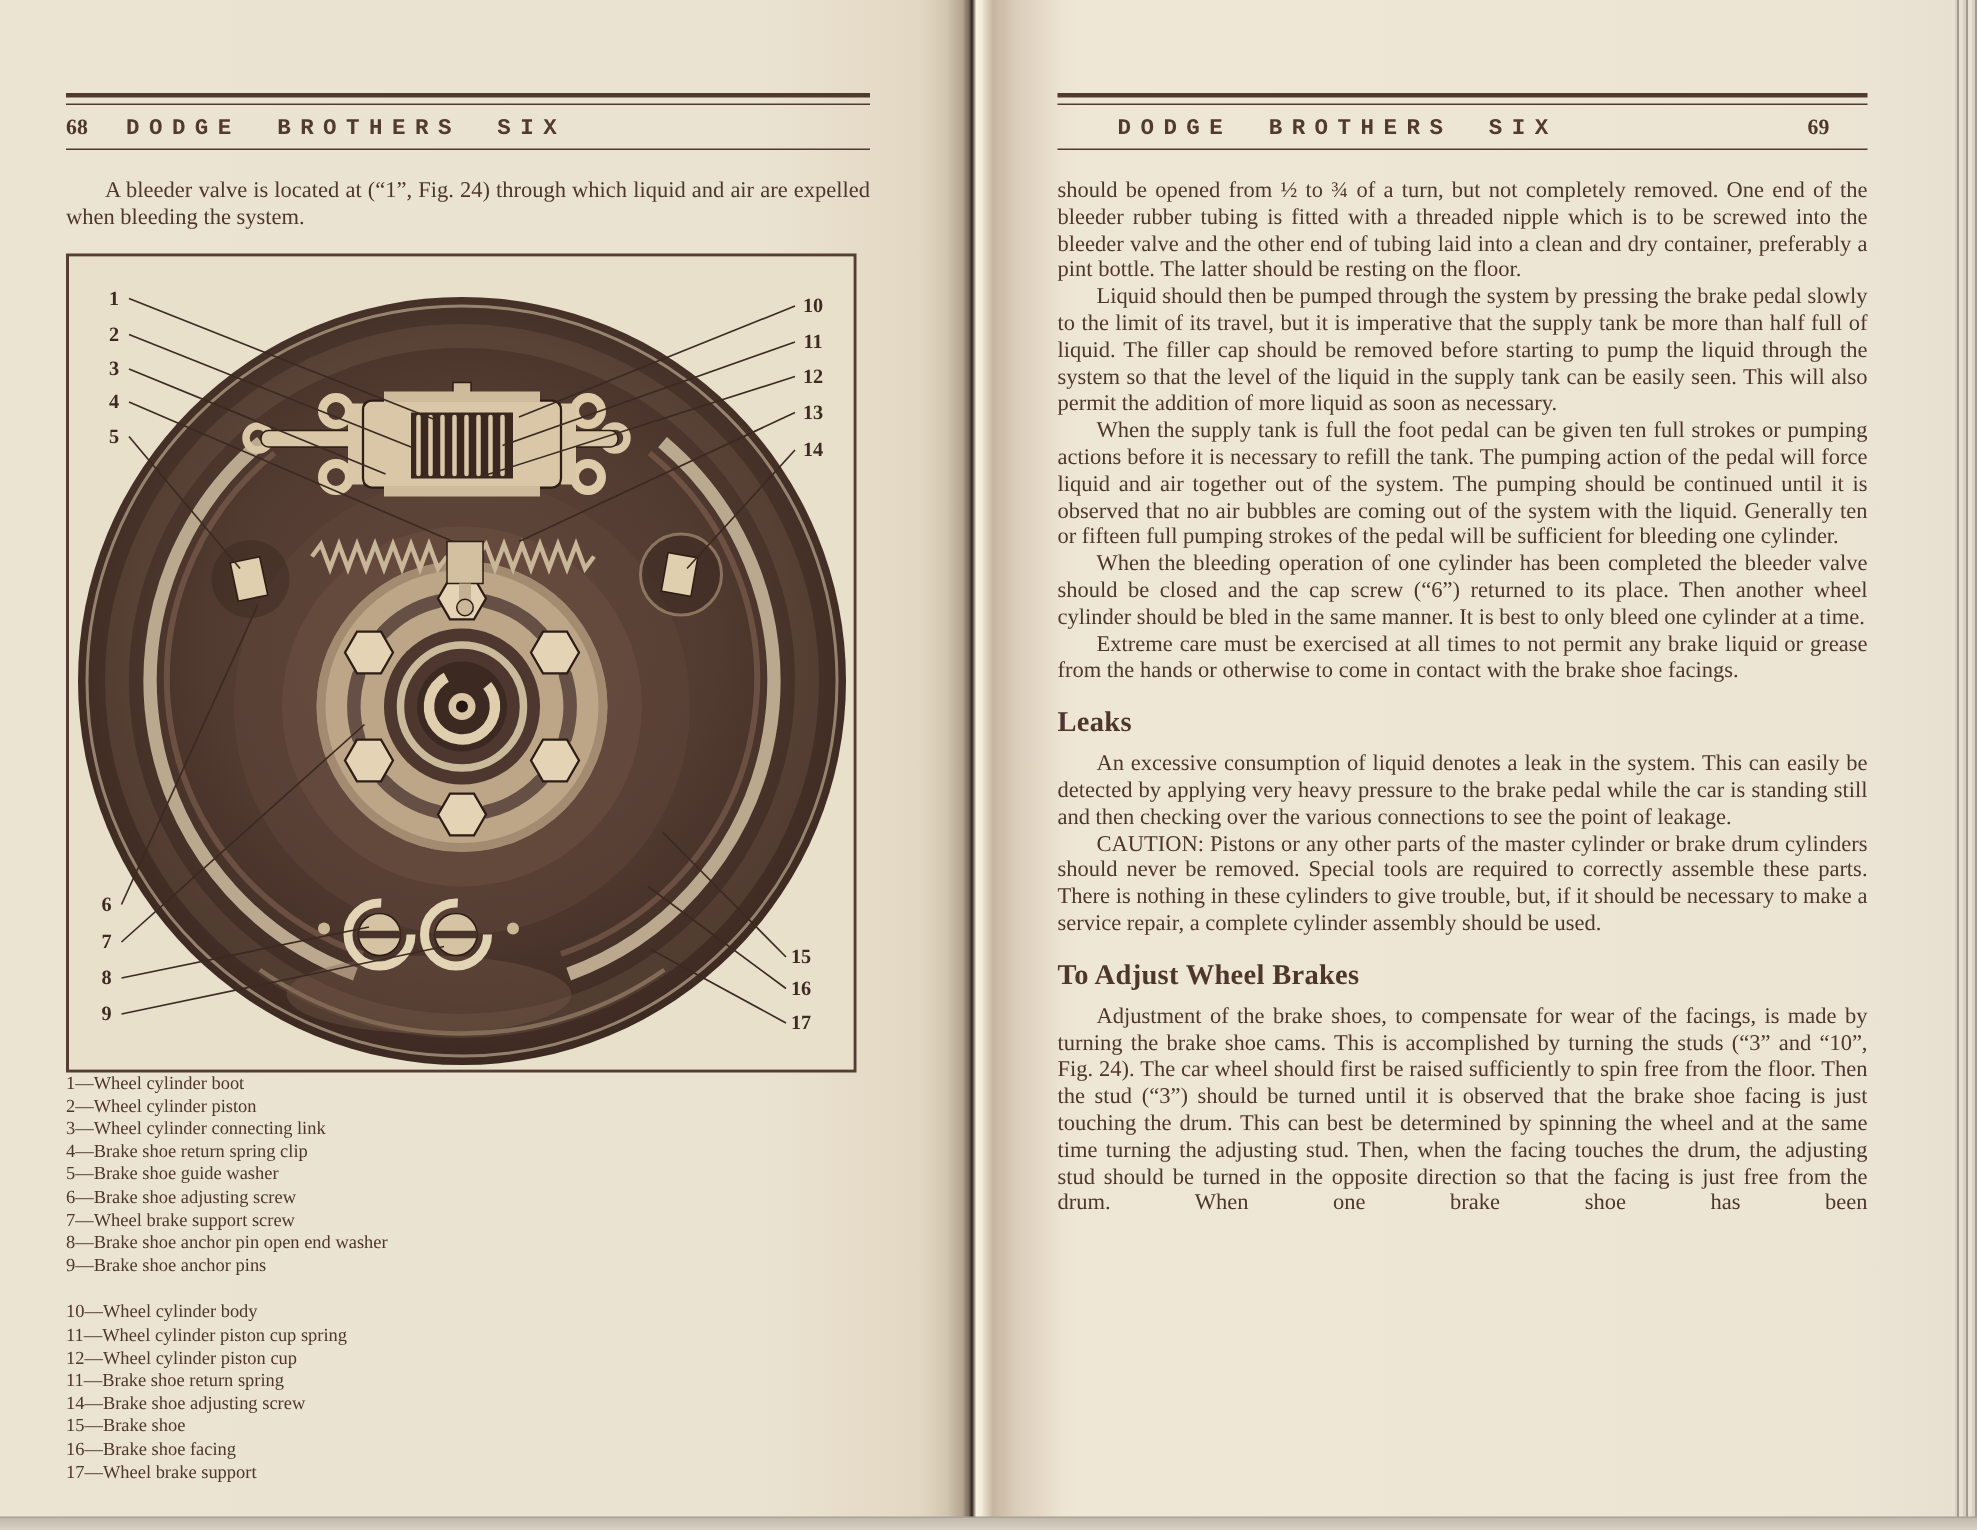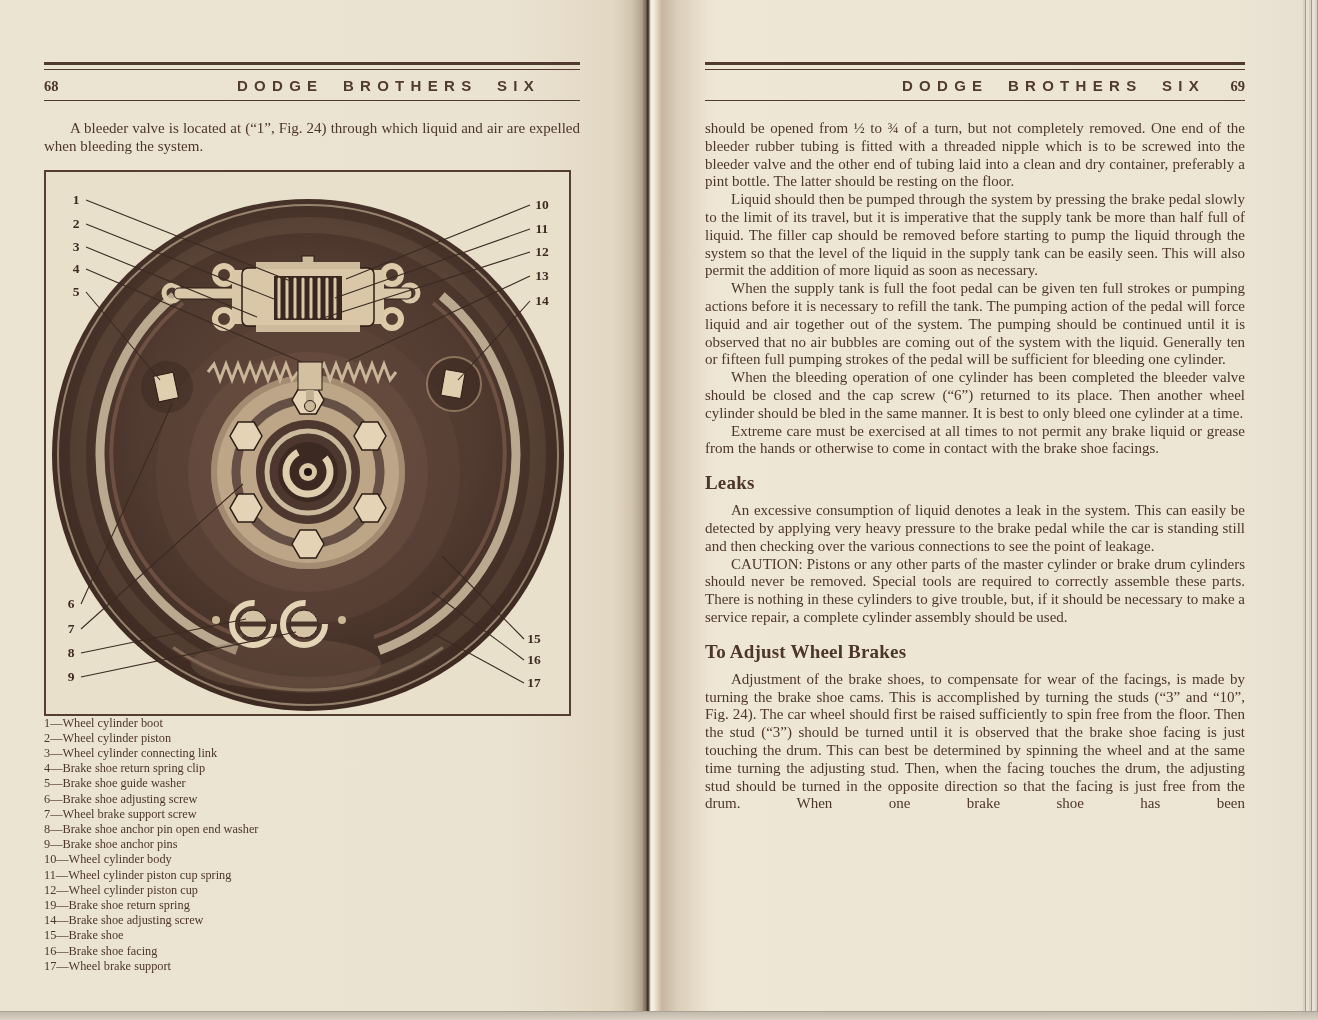--- a/index.html
+++ b/index.html
@@ -7,43 +7,43 @@
          background:#ebe3d2;font-family:"Liberation Serif","DejaVu Serif",serif;color:#4d362c;}
   .page{position:absolute;top:0;height:1020px;}
   .page-left{left:0;width:645px;background:linear-gradient(90deg,#ece4d3 0%,#ebe3d2 78%,#e2d7c2 96%,#d8cbb4 100%);}
   .page-right{left:655px;width:663px;background:linear-gradient(90deg,#e3d6c2 0%,#efe7d6 10%,#ede5d4 85%,#e6ded0 100%);}
   .pad-left{padding:62px 65px 0 44px;}
   .pad-right{padding:62px 73px 0 50px;}
 
   
   .rule-double{height:4px;border-top:3px solid #503a2f;border-bottom:1px solid #503a2f;}
   .hdr-row{display:flex;align-items:baseline;margin:7px 0 5px 0;}
-  .hdr-title{flex:1;text-align:right;font-family:Liberation Sans, sans-serif;
+  .hdr-title{flex:1;text-align:left;font-family:Liberation Mono, monospace;
              font-weight:bold;font-size:15px;letter-spacing:0.42em;word-spacing:0.6em;color:#513a2f;}
   .pagenum{width:40px;font-weight:bold;font-size:14.5px;}
-  .pagenum.right{text-align:right;}
+  .pagenum.right{text-align:left;}
   .rule-single{border-top:1.6px solid #503a2f;}
 
   
   .copy{margin-top:19px;}
   .copy p{margin:0;text-align:justify;font-size:15px;line-height:17.8px;text-indent:26px;}
   .copy p.noindent{text-indent:0;}
   .copy p.runon{text-align-last:justify;}
   h2.sec{font-size:19px;font-weight:bold;margin:14px 0 8px 0;letter-spacing:.2px;}
 
   
   figure{margin:14px 0 0 0;}
   .fig-frame{position:relative;width:523px;height:542px;border:2px solid #553d32;background:#e9e0cc;box-sizing:content-box;}
   .fig-frame svg{display:block;width:523px;height:542px;}
   .callout{position:absolute;transform:translate(-50%,-50%);font-size:13.5px;font-weight:bold;color:#3d2b22;
            font-family:"Liberation Serif","DejaVu Serif",serif;}
   figcaption{text-align:center;font-weight:bold;font-size:16.5px;margin:9px 0 4px 0;letter-spacing:.2px;}
   .legend{display:flex;font-size:12.3px;line-height:15.2px;flex-direction:column;}
   .legend .col1{width:275px;}
-  .legend .col2{flex:1;}
+  .legend .col2{flex:1;margin-top:16px;}
 
   
   .gutter{position:absolute;left:612px;top:0;width:96px;height:1020px;pointer-events:none;
     background:linear-gradient(90deg,
       rgba(80,58,42,0) 0%,
       rgba(80,58,42,.08) 20%,
       rgba(80,58,42,.28) 31%,
       rgba(56,38,26,.6) 35%,
       rgba(32,20,13,.92) 37.5%,
       rgba(250,243,229,.95) 40.5%,
@@ -234,21 +234,21 @@
             <div>5—Brake shoe guide washer</div>
             <div>6—Brake shoe adjusting screw</div>
             <div>7—Wheel brake support screw</div>
             <div>8—Brake shoe anchor pin open end washer</div>
             <div>9—Brake shoe anchor pins</div>
           </div>
           <div class="col2">
             <div>10—Wheel cylinder body</div>
             <div>11—Wheel cylinder piston cup spring</div>
             <div>12—Wheel cylinder piston cup</div>
-            <div>19—Brake shoe return spring</div>
+            <div>11—Brake shoe return spring</div>
             <div>14—Brake shoe adjusting screw</div>
             <div>15—Brake shoe</div>
             <div>16—Brake shoe facing</div>
             <div>17—Wheel brake support</div>
           </div>
         </div>
       </figure>
     </div>
   </div>
 

